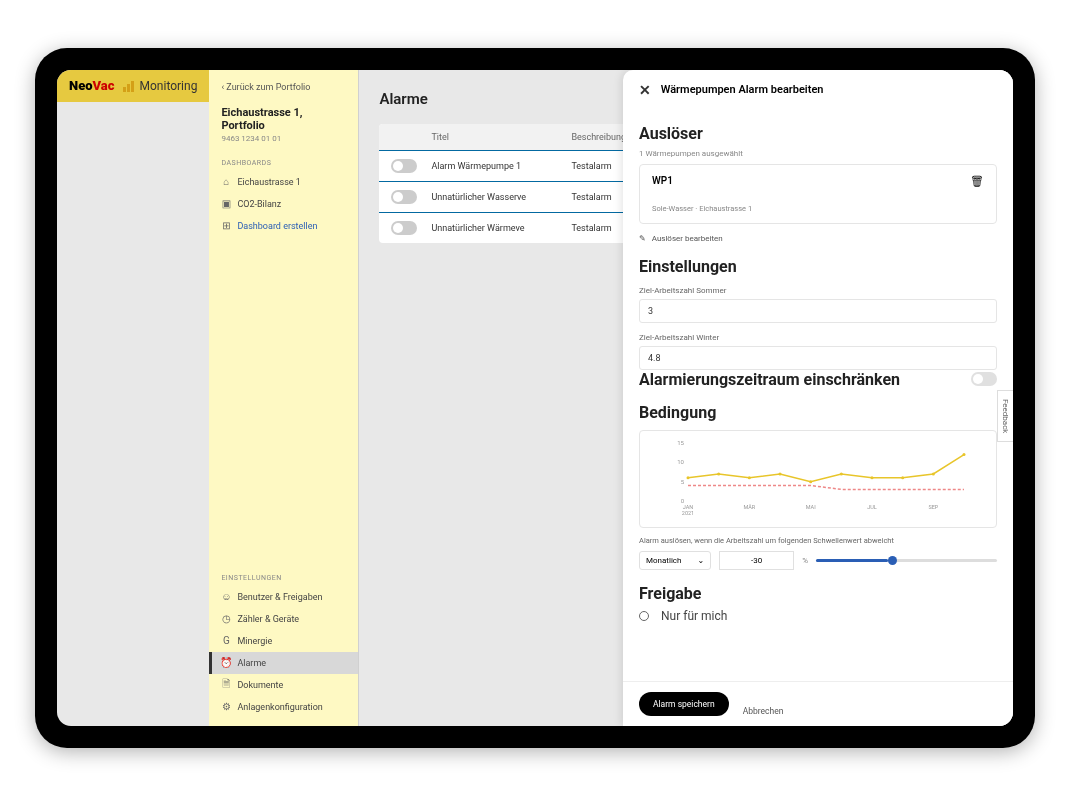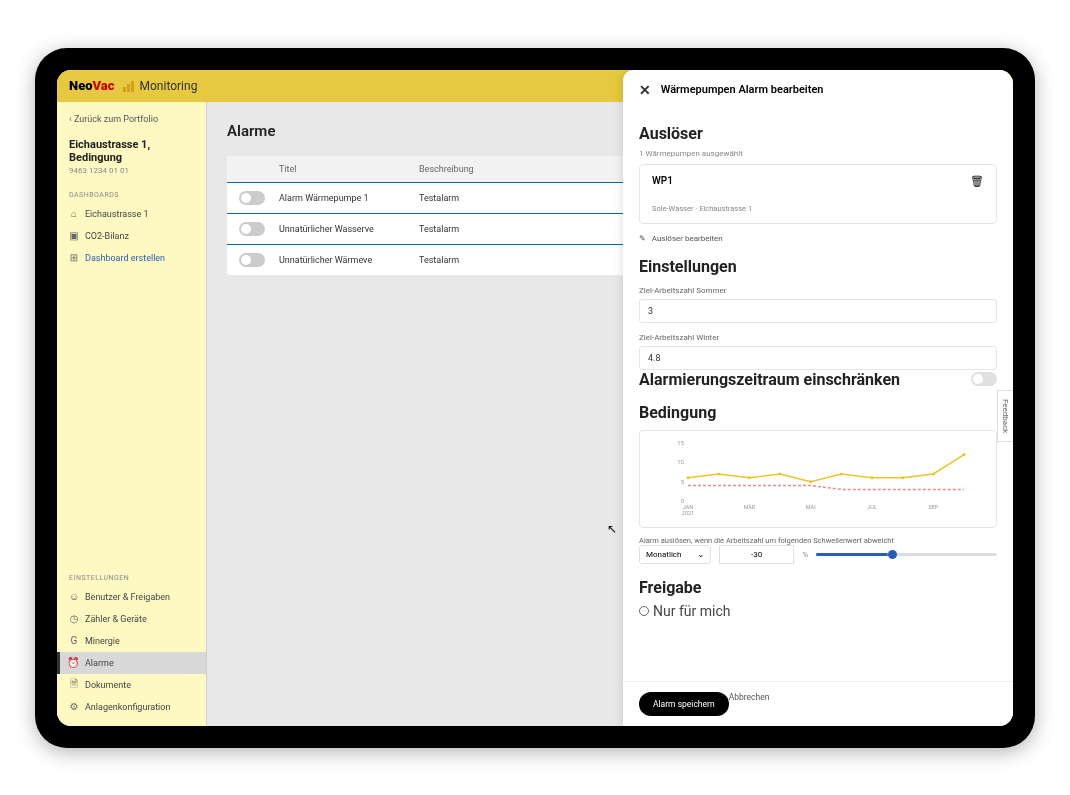--- a/index.html
+++ b/index.html
@@ -1,18 +1,18 @@
 <!DOCTYPE html>
 <html><head>
 <meta charset="utf-8">
 <style>
 *{box-sizing:border-box;margin:0;padding:0;font-family:-apple-system,BlinkMacSystemFont,"Segoe UI",Roboto,sans-serif}
 body{background:#fff;display:flex;align-items:center;justify-content:center;width:1070px;height:795px}
 .tablet-frame{width:1000px;height:700px;background:#000;border-radius:32px;padding:22px;box-shadow:0 4px 20px rgba(0,0,0,0.3)}
-.screen{width:100%;height:100%;background:#e8e8e8;border-radius:14px;overflow:hidden;position:relative;display:flex;flex-direction:column}
+.screen{width:100%;height:100%;background:#e8e8e8;border-radius:14px;overflow:hidden;position:relative;display:flex;}
 .topbar{height:32px;background:#e6c940;display:flex;align-items:center;padding:0 12px;gap:8px}
 .logo{font-weight:900;font-size:13px}
 .logo .neo{color:#000}.logo .vac{color:#c00}
 .monitoring{font-size:12px;color:#333;display:flex;align-items:center;gap:6px}
 .bar-icon{display:inline-flex;align-items:flex-end;gap:1px;height:12px}
 .bar-icon span{width:3px;background:#d4a017;display:inline-block}
 .bar-icon span:nth-child(1){height:5px}.bar-icon span:nth-child(2){height:8px}.bar-icon span:nth-child(3){height:11px}
 .content{flex:1;display:flex;overflow:hidden}
 .sidebar{width:150px;background:#fef9c3;border-right:1px solid #d0d0d0;padding:8px 0;display:flex;flex-direction:column;font-size:9px}
 .back-link{color:#555;padding:4px 12px;cursor:pointer}
@@ -48,29 +48,29 @@
 .trigger-meta{font-size:7.5px;color:#888;margin-top:18px}
 .trash-icon{font-size:11px;cursor:pointer}
 .edit-trigger{display:flex;align-items:center;gap:6px;font-size:8px;color:#555;margin-top:10px;cursor:pointer}
 .field-label{font-size:8px;color:#666;margin-top:10px}
 .field-value{border:1px solid #e5e5e5;border-radius:3px;padding:6px 8px;font-size:9px;margin-top:4px;color:#333}
 .toggle-row{display:flex;align-items:center;justify-content:space-between;}
 .toggle-row .toggle{background:#e0e0e0}
 .chart-box{border:1px solid #e5e5e5;border-radius:4px;padding:8px 8px 4px;margin-top:8px}
 .chart-svg{width:100%;height:80px}
 .threshold-text{font-size:7.5px;color:#666;margin-top:8px}
-.threshold-row{display:flex;gap:8px;align-items:center}
+.threshold-row{display:flex;gap:8px;margin-top:6px;align-items:center}
 .sel{border:1px solid #e0e0e0;border-radius:3px;padding:4px 6px;font-size:8px;display:flex;align-items:center;gap:16px}
 .thresh-input{border:1px solid #e0e0e0;padding:4px 8px;font-size:8px;width:75px;text-align:center}
 .slider{flex:1;height:3px;background:#ddd;position:relative;border-radius:2px}
 .slider::before{content:"";position:absolute;left:0;width:40%;height:100%;background:#2a5eb5;border-radius:2px}
 .slider::after{content:"";position:absolute;left:40%;top:-3px;width:9px;height:9px;background:#2a5eb5;border-radius:50%}
-.radio-row{display:flex;align-items:center;gap:4px;font-size:14px;color:#444;margin-top:6px}
+.radio-row{display:flex;align-items:center;gap:12px;font-size:12px;color:#444;margin-top:6px}
 .radio{width:10px;height:10px;border:1.5px solid #666;border-radius:50%}
-.panel-footer{display:flex;align-items:flex-start;padding:10px 16px;border-top:1px solid #eee}
+.panel-footer{display:flex;align-items:flex-end;gap:14px;padding:10px 16px;border-top:1px solid #eee}
 .btn-primary{background:#000;color:#fff;border:none;border-radius:14px;padding:7px 14px;font-size:8.5px;cursor:pointer}
 .btn-cancel{font-size:8.5px;color:#555;cursor:pointer;background:none;border:none}
 .feedback-tab{position:absolute;right:0;top:320px;writing-mode:vertical-rl;font-size:8px;background:#fff;padding:8px 3px;border:1px solid #ddd;border-right:none;color:#666}
 .panel-body::-webkit-scrollbar{width:4px}
 .panel-body::-webkit-scrollbar-thumb{background:#ccc;border-radius:2px}
 </style>
 </head>
 <body>
 
 <div class="tablet-frame">
@@ -90,21 +90,21 @@
       </span>
     </div>
 
     <div class="content">
 
       <div class="sidebar">
         <div class="back-link">
           <span>‹ </span><span>Zurück zum Portfolio</span>
         </div>
         <div class="addr-block">
-          <div class="addr-title">Eichaustrasse 1, Bedingung</div>
+          <div class="addr-title">Eichaustrasse 1, Portfolio</div>
           <div class="addr-sub">9463 1234 01 01</div>
         </div>
         <div class="section-label">DASHBOARDS</div>
         <div class="nav-item">
           <span class="nav-icon">⌂</span>
           <span>Eichaustrasse 1</span>
         </div>
         <div class="nav-item">
           <span class="nav-icon">▣</span>
           <span>CO2-Bilanz</span>

